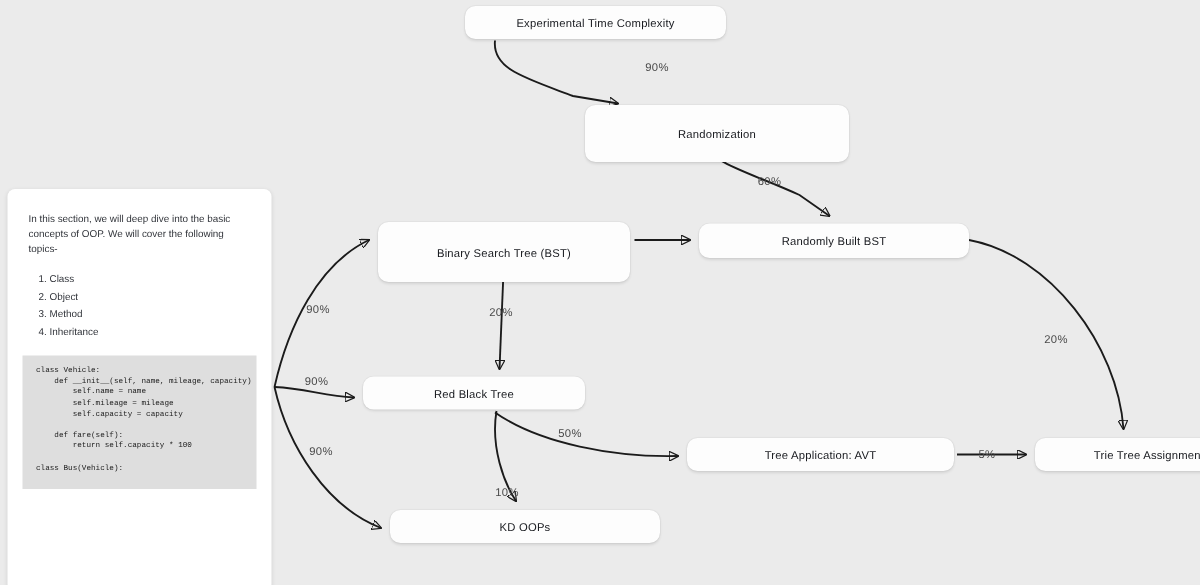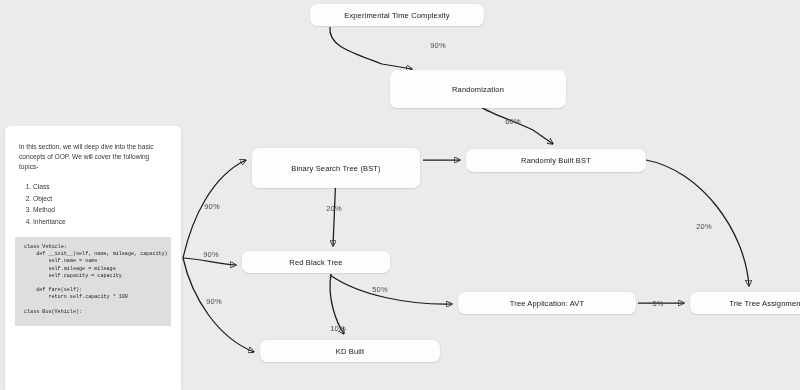--- a/index.html
+++ b/index.html
@@ -117,21 +117,21 @@
       <div class="edge-label" style="left: 704px; top: 226px;">20%</div>
     </div>
 
   <div id="nodes">
       <div class="node" style="left: 310px; top: 4px; width: 174px; height: 22px;">Experimental Time Complexity</div>
       <div class="node" style="left: 390px; top: 70px; width: 176px; height: 38px;">Randomization</div>
       <div class="node" style="left: 252px; top: 148px; width: 168px; height: 40px;">Binary Search Tree (BST)</div>
       <div class="node" style="left: 466px; top: 149px; width: 180px; height: 23px;">Randomly Built BST</div>
       <div class="node" style="left: 242px; top: 251px; width: 148px; height: 22px;">Red Black Tree</div>
       <div class="node" style="left: 458px; top: 292px; width: 178px; height: 22px;">Tree Application: AVT</div>
-      <div class="node" style="left: 260px; top: 340px; width: 180px; height: 22px;">KD Built</div>
+      <div class="node" style="left: 260px; top: 340px; width: 180px; height: 22px;">KD OOPs</div>
       <div class="node" style="left: 690px; top: 292px; width: 152px; height: 22px;">Trie Tree Assignment</div>
     </div>
 
   <div id="doc-card">
     <p id="doc-para">In this section, we will deep dive into the basic concepts of OOP. We will cover the following topics-</p>
     <ol id="doc-list">
         <li>Class</li>
         <li>Object</li>
         <li>Method</li>
         <li>Inheritance</li>

